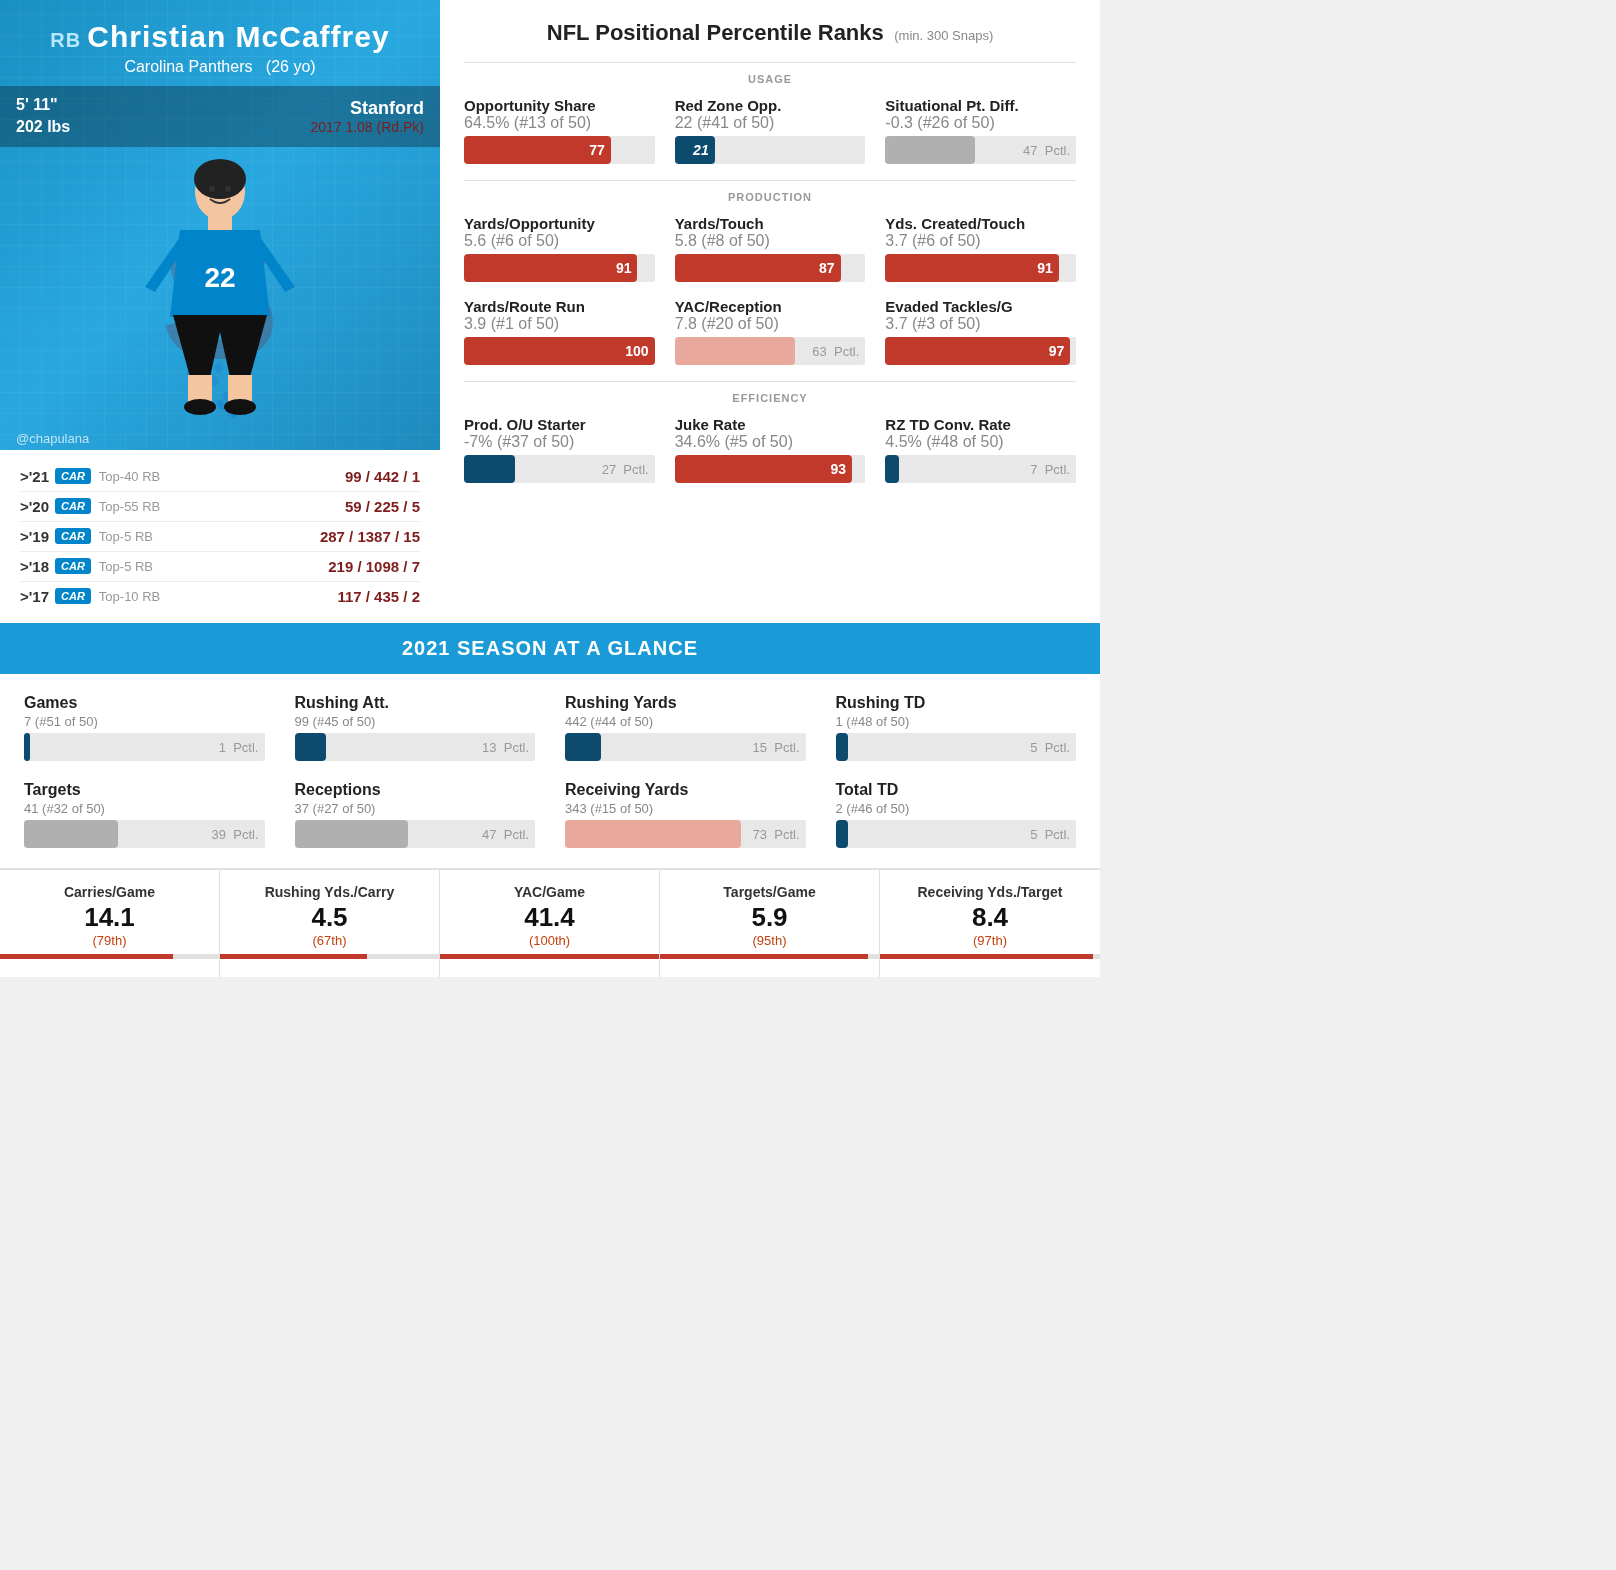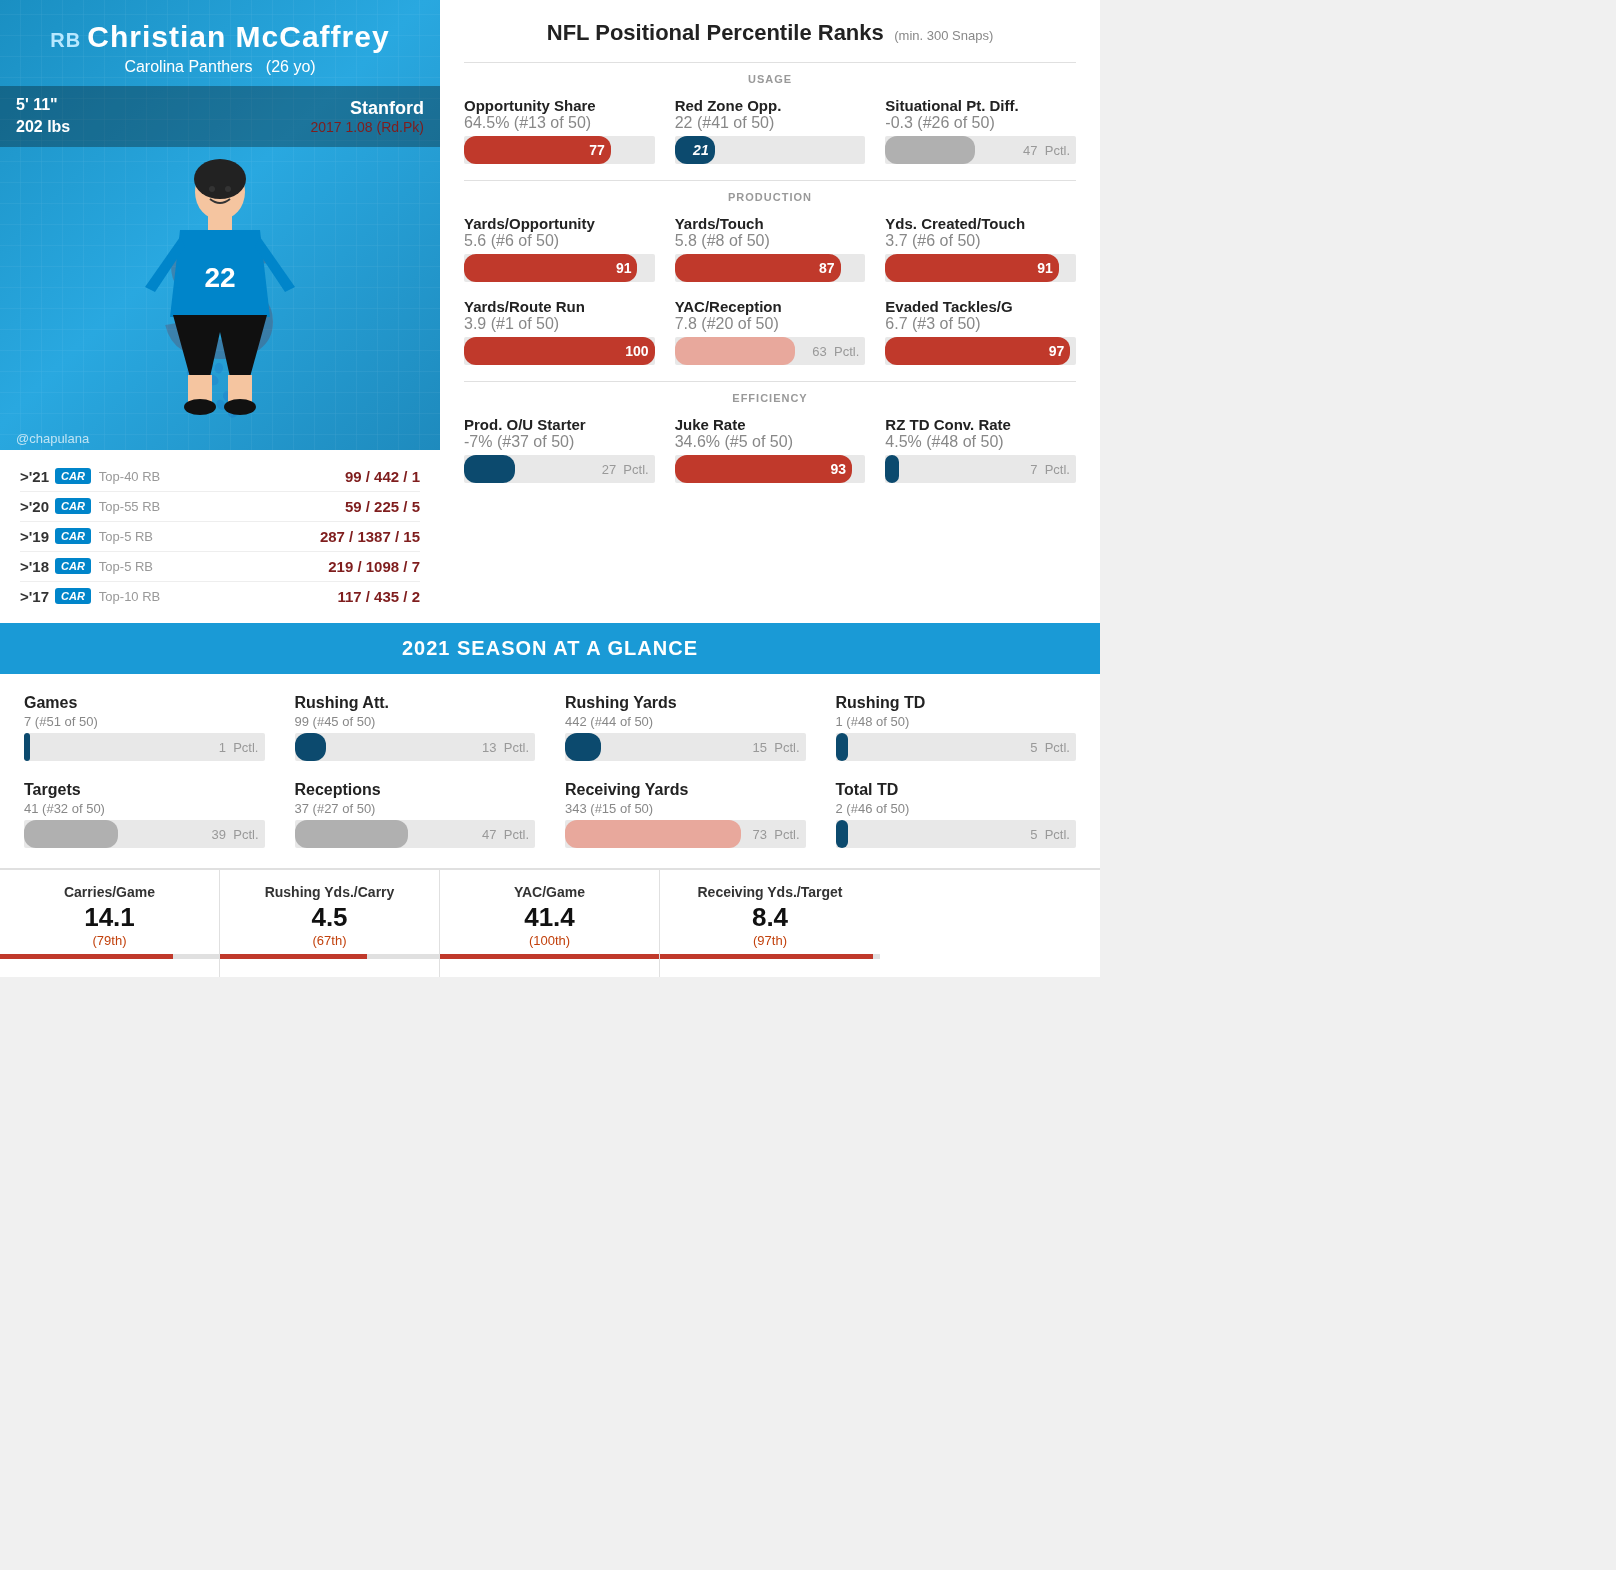--- a/index.html
+++ b/index.html
@@ -134,21 +134,21 @@
     .metric-value { font-size: 16px; color: #888; margin-bottom: 4px; }
     .bar-container {
       height: 28px;
       background: #e8e8e8;
       border-radius: 2px;
       position: relative;
       overflow: hidden;
     }
     .bar-fill {
       height: 100%;
-      border-radius: 12px;
+      border-radius: 4px;
       display: flex;
       align-items: center;
       justify-content: flex-end;
       padding-right: 6px;
       color: white;
       font-weight: bold;
       font-size: 14px;
       transition: width 0.3s;
     }
     .bar-red { background: #c0392b; }
@@ -420,21 +420,21 @@
       <div class="bar-container">
         <div class="bar-fill bar-pink" style="width:63%">
           
         </div>
         <span class="pctl-label">63&nbsp;&nbsp;Pctl.</span>
       </div>
     </div>
 
     <div class="metric-item">
       <div class="metric-name">Evaded Tackles/G</div>
-      <div class="metric-value">6.7 (#3 of 50)</div>
+      <div class="metric-value">3.7 (#3 of 50)</div>
       <div class="bar-container">
         <div class="bar-fill bar-red" style="width:97%">
           97
         </div>
 
       </div>
     </div>
   </div>
 
       <div class="section-header">EFFICIENCY</div>
@@ -591,20 +591,28 @@
 
     <div class="bottom-stat">
       <div class="bottom-stat-name">YAC/Game</div>
       <div class="bottom-stat-value">41.4</div>
       <div class="bottom-stat-pctl">(100th)</div>
       <div class="bottom-bar-indicator">
         <div class="bottom-bar-fill bar-bottom-red" style="width:100%"></div>
       </div>
     </div>
 
+    <div class="bottom-stat">
+      <div class="bottom-stat-name">Targets/Game</div>
+      <div class="bottom-stat-value">5.9</div>
+      <div class="bottom-stat-pctl">(95th)</div>
+      <div class="bottom-bar-indicator">
+        <div class="bottom-bar-fill bar-bottom-red" style="width:95%"></div>
+      </div>
+    </div>
 
     <div class="bottom-stat">
       <div class="bottom-stat-name">Receiving Yds./Target</div>
       <div class="bottom-stat-value">8.4</div>
       <div class="bottom-stat-pctl">(97th)</div>
       <div class="bottom-bar-indicator">
         <div class="bottom-bar-fill bar-bottom-red" style="width:97%"></div>
       </div>
     </div>
   </div>

